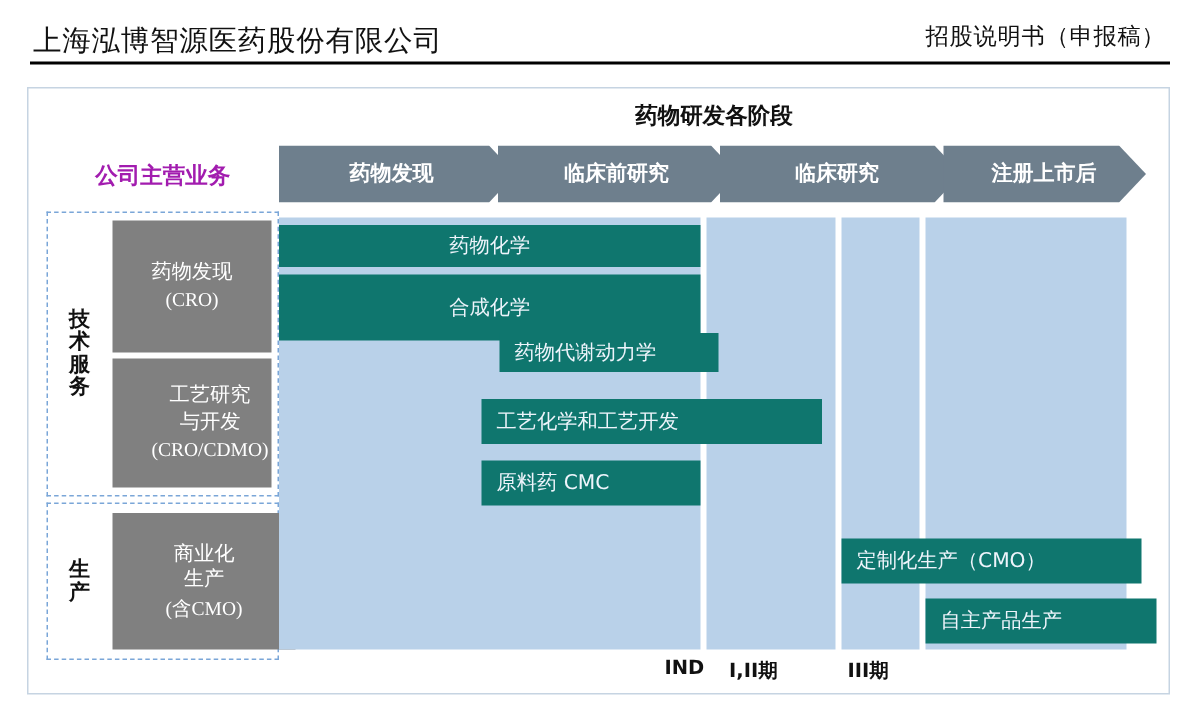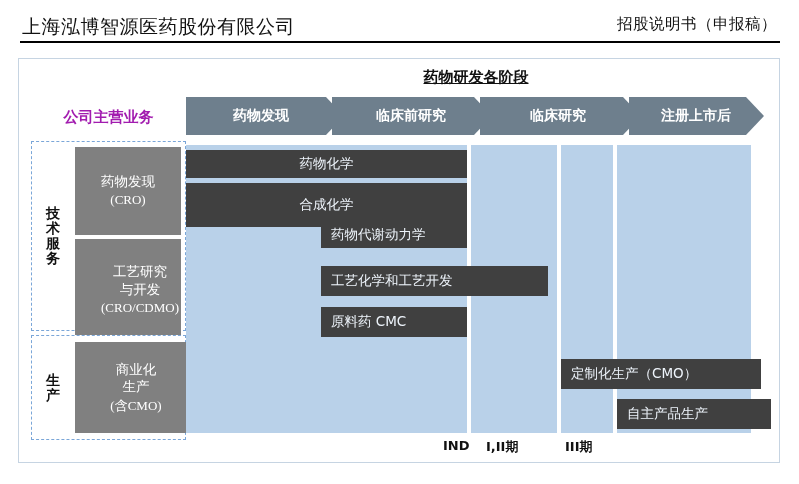--- a/index.html
+++ b/index.html
@@ -32,21 +32,20 @@
   #figure{
     position:absolute;left:18px;top:58px;width:762px;height:405px;
     border:1px solid #c6d4e2;background:#fff;box-sizing:border-box;
   }
 
   
   #fig-title{
     position:absolute;left:168px;top:9px;width:578px;height:22px;
     text-align:center;font-size:15px;font-weight:bold;color:#111;
     font-family:"DejaVu Sans","Liberation Sans",sans-serif;
-    text-decoration:underline;
   }
 
   
   #biz-header{
     position:absolute;left:12px;top:40px;width:155px;height:36px;
     display:flex;align-items:center;justify-content:center;
     font-size:15px;font-weight:bold;color:#a21caf;
     font-family:"DejaVu Sans","Liberation Sans",sans-serif;
   }
 
@@ -87,21 +86,21 @@
     font-size:13px;font-family:"Liberation Serif","DejaVu Serif",serif;margin-top:2px;
   }
 
   
   .stage-col{
     position:absolute;background:#b9d1e9;
   }
 
   
   .act-bar{
-    position:absolute;background:#404040;
+    position:absolute;background:#0f766e;
     display:flex;align-items:center;
     color:#eef4fb;white-space:nowrap;
   }
   .act-bar.center{justify-content:center;}
   .act-bar.left{justify-content:flex-start;padding-left:10px;box-sizing:border-box;}
   .act-bar .t{
     font-size:13.5px;
     font-family:"DejaVu Sans","Liberation Sans",sans-serif;
   }
 
@@ -145,21 +144,21 @@
     <span>术</span>
     <span>服</span>
     <span>务</span>
   </div>
 
   <div class="biz-box" style="left:56px;top:88px;width:106px;height:88px;">
     <div class="zh">药物发现</div>
     <div class="en">(CRO)</div>
   </div>
 
-  <div class="biz-box" style="left:56px;top:180px;width:106px;height:102px;padding-left:24px;">
+  <div class="biz-box" style="left:56px;top:180px;width:106px;height:86px;padding-left:24px;">
     <div class="zh">工艺研究</div>
     <div class="zh">与开发</div>
     <div class="en">(CRO/CDMO)</div>
   </div>
 
   <div class="group-box" style="left:12px;top:276px;width:155px;height:105px;"></div>
   <div class="group-label" style="left:16px;top:276px;width:36px;height:105px;">
     <span>生</span>
     <span>产</span>
   </div>
@@ -176,21 +175,21 @@
   <div class="stage-col" style="left:598px;top:86px;width:134px;height:288px;"></div>
 
   <div class="act-bar center" style="left:167px;top:91px;width:281px;height:28px;">
     <span class="t">药物化学</span>
   </div>
 
   <div class="act-bar center" style="left:167px;top:124px;width:281px;height:44px;">
     <span class="t">合成化学</span>
   </div>
 
-  <div class="act-bar left" style="left:302px;top:163px;width:146px;height:26px;">
+  <div class="act-bar left" style="left:314px;top:163px;width:146px;height:26px;">
     <span class="t">药物代谢动力学</span>
   </div>
 
   <div class="act-bar left" style="left:302px;top:207px;width:227px;height:30px;">
     <span class="t">工艺化学和工艺开发</span>
   </div>
 
   <div class="act-bar left" style="left:302px;top:248px;width:146px;height:30px;">
     <span class="t">原料药 CMC</span>
   </div>

